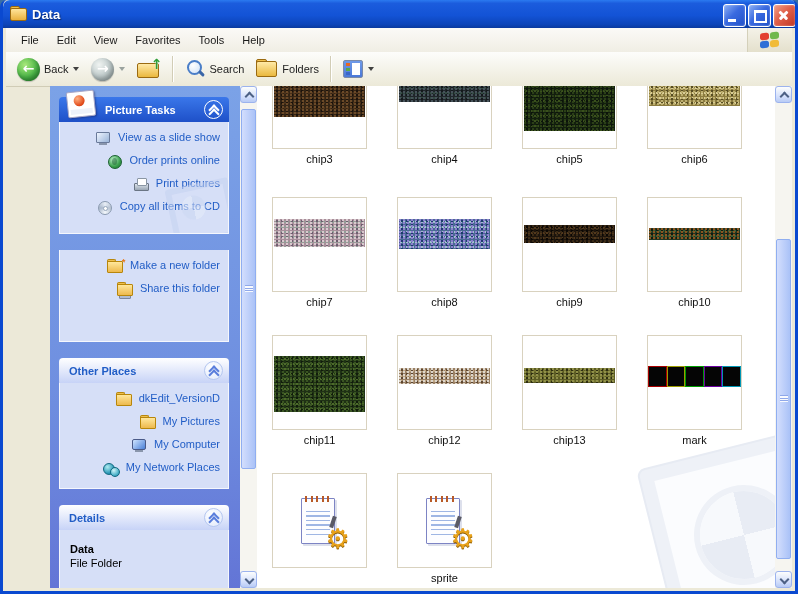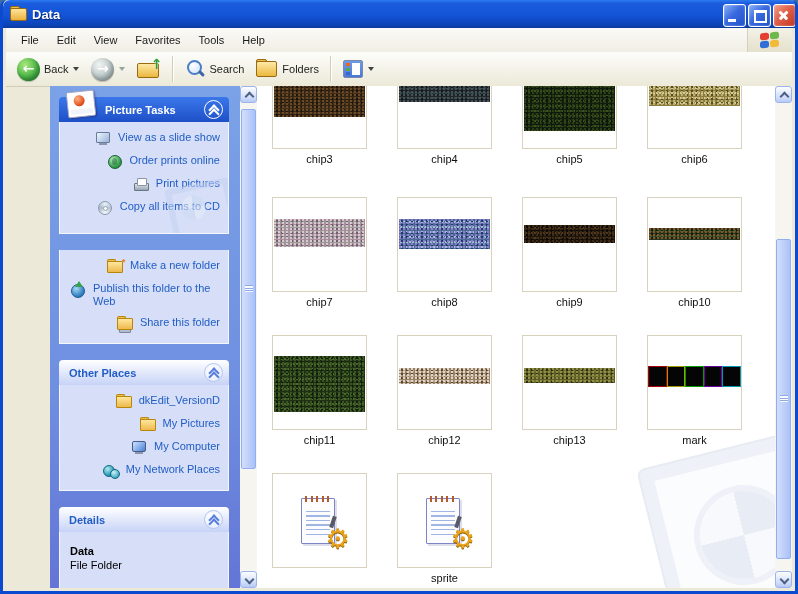--- a/index.html
+++ b/index.html
@@ -240,24 +240,20 @@
 
       <div class="panel">
         <div class="panel-b" style="min-height:72px;">
             <div class="task-item">
               <span class="ticon new-folder-icon fold">
                 <i>*</i>
               </span>
               <span class="task-label">Make a new folder</span>
             </div>
             <div class="task-item">
-              <span class="ticon publish-web-icon"><i></i></span>
-              <span class="task-label">Publish this folder to the Web</span>
-            </div>
-            <div class="task-item">
               <span class="ticon share-folder-icon fold">
                 <i></i>
               </span>
               <span class="task-label">Share this folder</span>
             </div>
           </div>
       </div>
 
       <div class="panel">
         <div class="panel-h normal">

